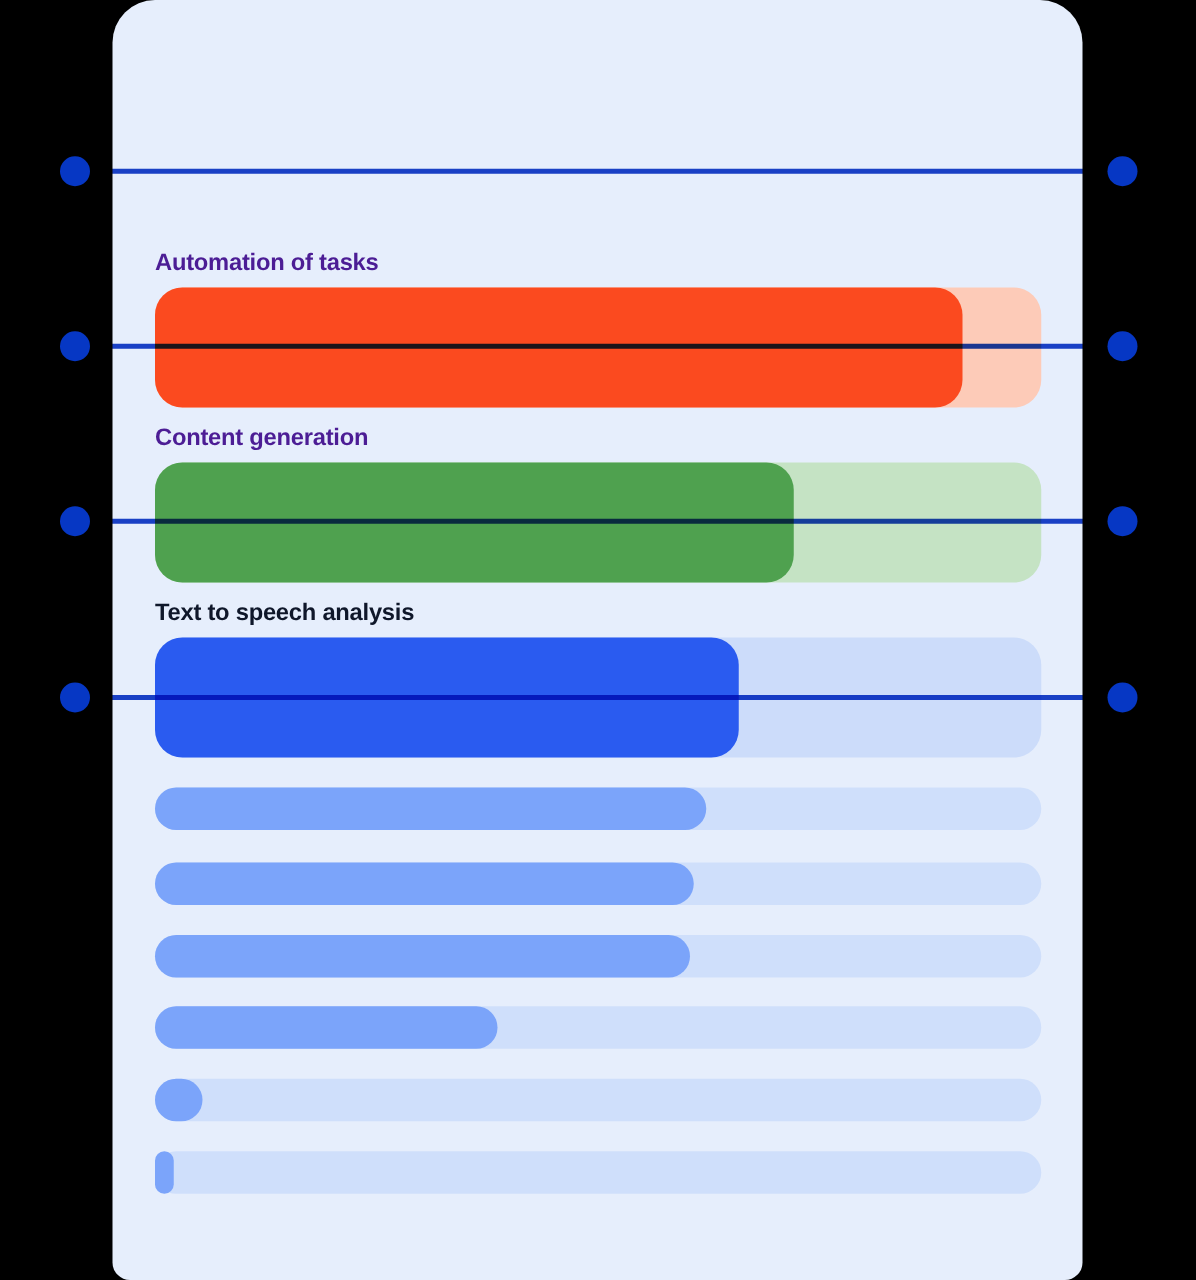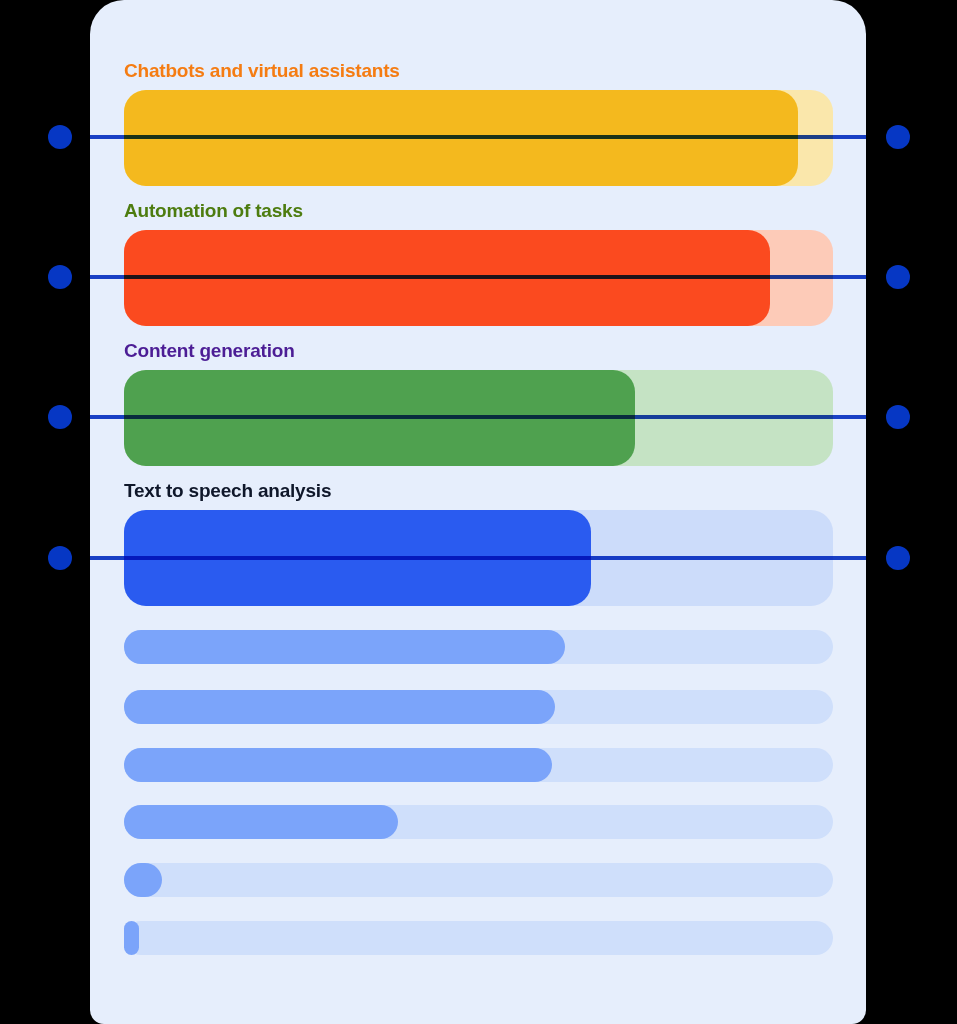--- a/index.html
+++ b/index.html
@@ -110,29 +110,23 @@
   .connector-dot.left  { left: 48px; }
   .connector-dot.right { left: 886px; }
 </style>
 </head>
 <body>
 
 <div id="stage">
 
   <div id="card">
 
-    <div class="bar-group" style="top:60px;">
-      <div class="bar-label" style="color:#f57c12;">Chatbots and virtual assistants</div>
-      <div class="bar-track" style="background:#fae7ab;">
-        <div class="bar-fill" style="background:#f4b91e;width:674px;"></div>
-      </div>
-    </div>
 
     <div class="bar-group" style="top:200px;">
-      <div class="bar-label" style="color:#4d7c0f;">Automation of tasks</div>
+      <div class="bar-label" style="color:#4c1d95;">Automation of tasks</div>
       <div class="bar-track" style="background:#fdcbb8;">
         <div class="bar-fill" style="background:#fb4a1f;width:646px;"></div>
       </div>
     </div>
 
     <div class="bar-group" style="top:340px;">
       <div class="bar-label" style="color:#4c1d95;">Content generation</div>
       <div class="bar-track" style="background:#c5e3c4;">
         <div class="bar-fill" style="background:#4fa14f;width:511px;"></div>
       </div>

